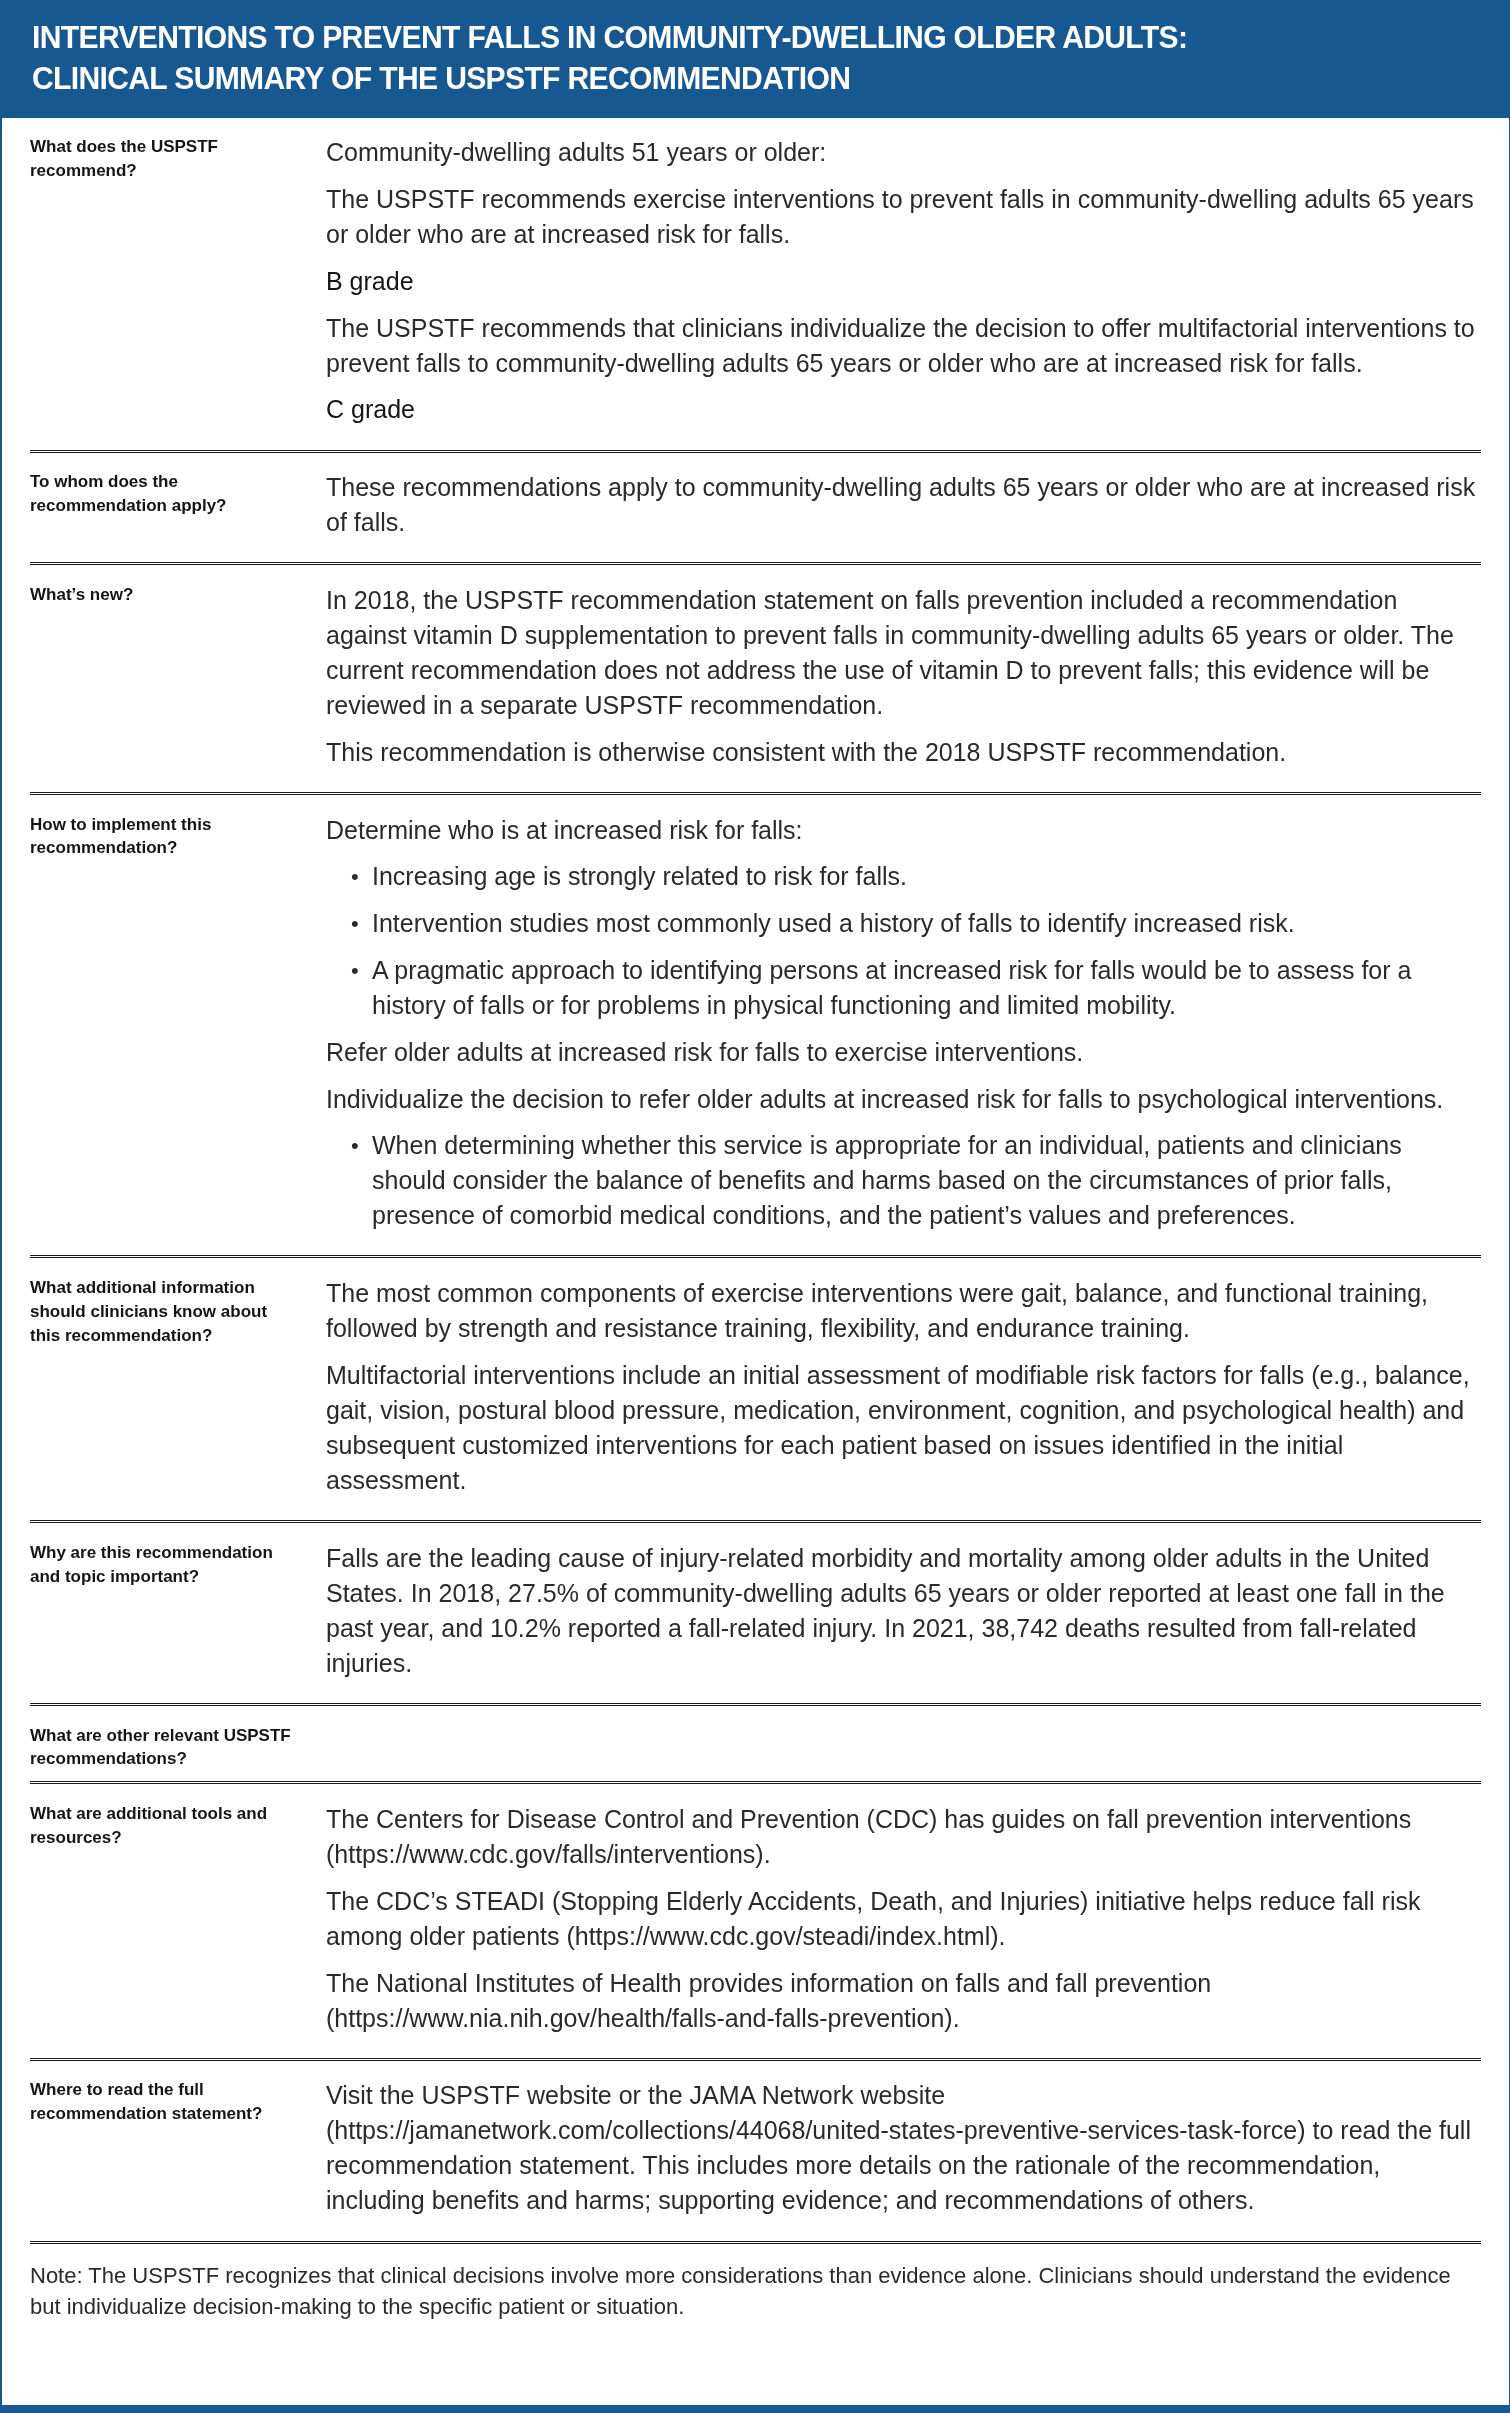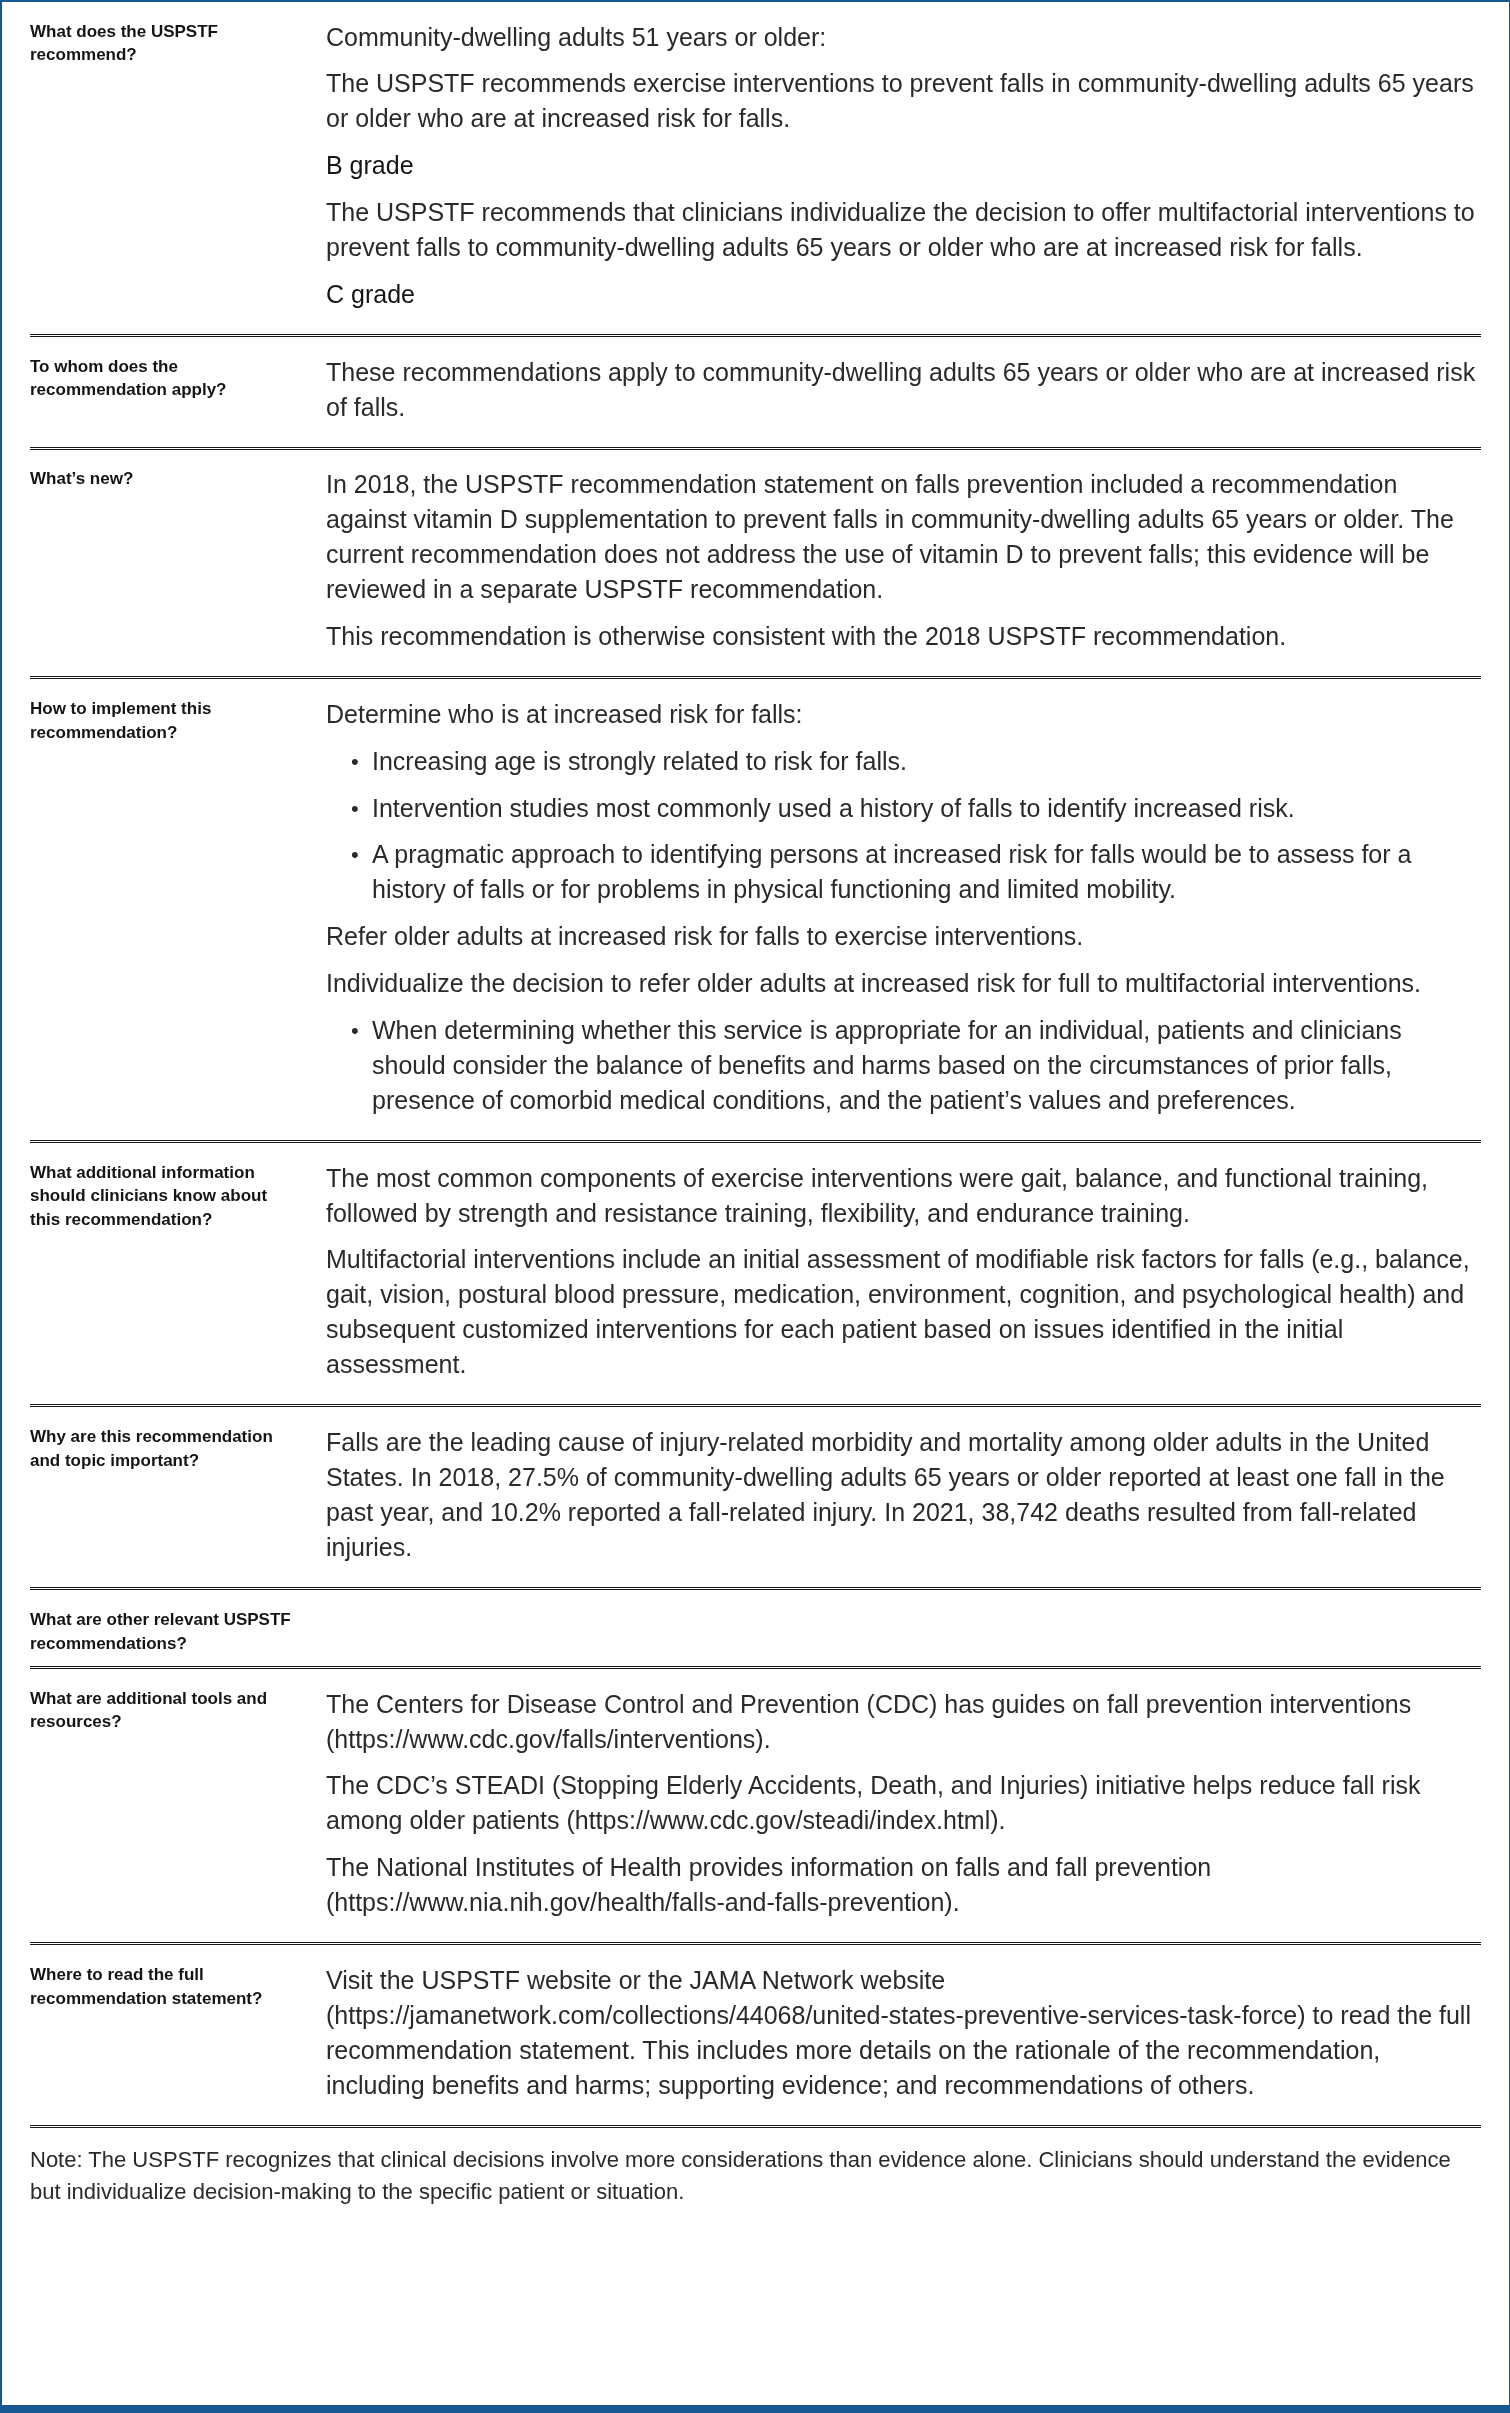--- a/index.html
+++ b/index.html
@@ -63,20 +63,24 @@
   }
   ul.bullets li .btxt { flex:1 1 auto; overflow-wrap:break-word; }
   .footer { margin:0 28px; padding:16px 0 10.3px 0; }
   .footer p { font-size:22px; line-height:1.45; margin:0 0 10.3px 0; color:#2a2a2a; }
 </style>
 </head>
 <body>
 
 <div class="page">
 
+  <div class="header">
+    <div><span class="line">INTERVENTIONS TO PREVENT FALLS IN COMMUNITY-DWELLING OLDER ADULTS:</span></div>
+    <div><span class="line">CLINICAL SUMMARY OF THE USPSTF RECOMMENDATION</span></div>
+  </div>
 
   <div class="table">
 
     <div class="row">
       <div class="q">What does the USPSTF recommend?</div>
       <div class="a">
         <p>Community-dwelling adults 51 years or older:</p>
         <p>The USPSTF recommends exercise interventions to prevent falls in community-dwelling adults 65 years or older who are at increased risk for falls.</p>
         <p class="grade">B grade</p>
         <p>The USPSTF recommends that clinicians individualize the decision to offer multifactorial interventions to prevent falls to community-dwelling adults 65 years or older who are at increased risk for falls.</p>
@@ -111,21 +115,21 @@
           <li>
             <span class="dot">•</span>
             <span class="btxt">Intervention studies most commonly used a history of falls to identify increased risk.</span>
           </li>
           <li>
             <span class="dot">•</span>
             <span class="btxt">A pragmatic approach to identifying persons at increased risk for falls would be to assess for a history of falls or for problems in physical functioning and limited mobility.</span>
           </li>
         </ul>
         <p>Refer older adults at increased risk for falls to exercise interventions.</p>
-        <p>Individualize the decision to refer older adults at increased risk for full to multifactorial interventions.</p>
+        <p>Individualize the decision to refer older adults at increased risk for falls to psychological interventions.</p>
         <ul class="bullets">
           <li>
             <span class="dot">•</span>
             <span class="btxt">When determining whether this service is appropriate for an individual, patients and clinicians should consider the balance of benefits and harms based on the circumstances of prior falls, presence of comorbid medical conditions, and the patient’s values and preferences.</span>
           </li>
         </ul>
       </div>
     </div>
 
     <div class="row">

